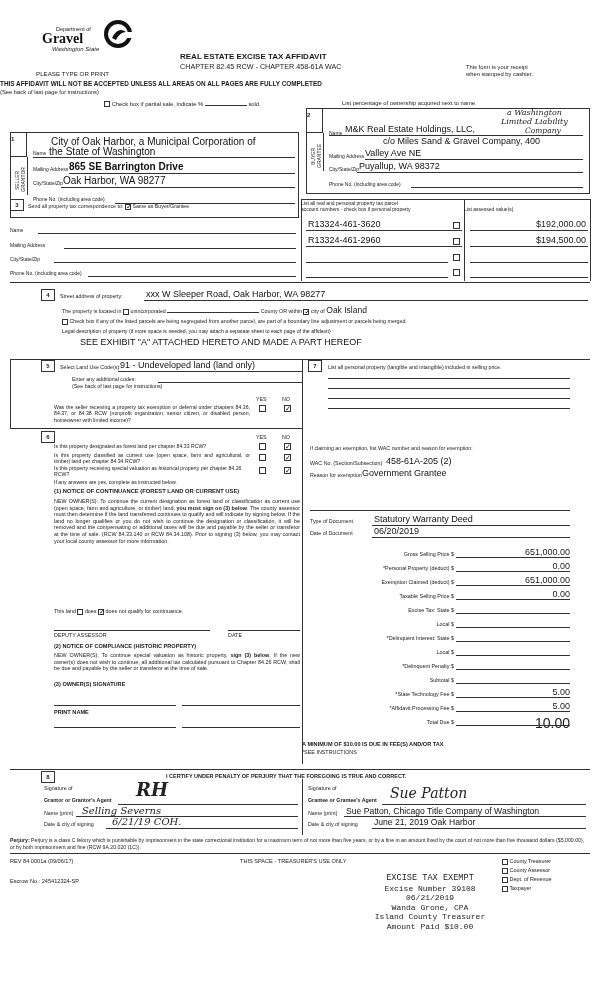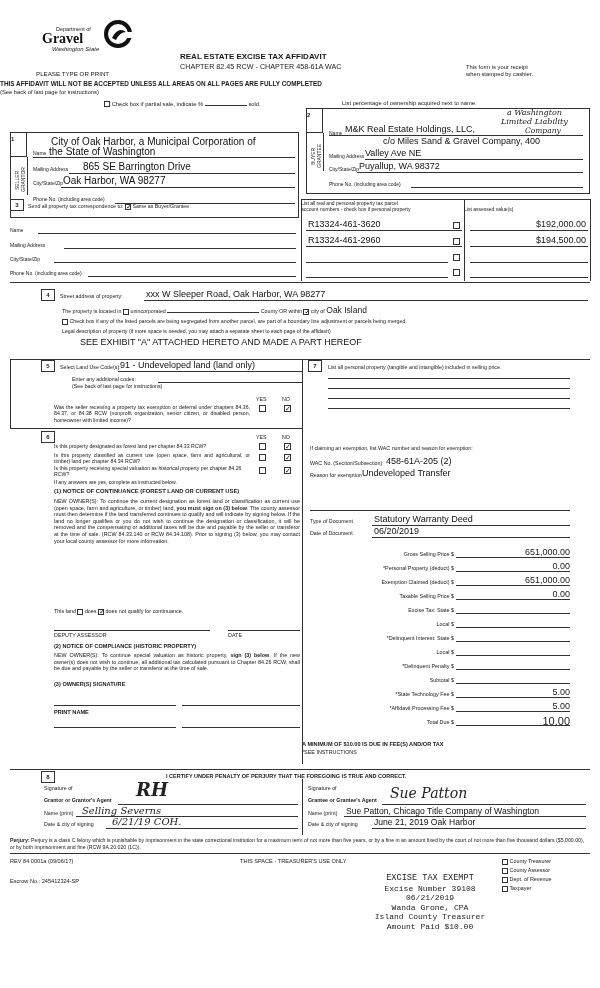--- a/index.html
+++ b/index.html
@@ -68,21 +68,21 @@
   <div class="vline" style="left:16px;top:24px;height:38px;"></div>
   <div class="vtext" style="left:3px;top:34px;height:26px;width:12px;">
     <span>SELLER</span><br>
     <span>GRANTOR</span>
   </div>
   <div class="abs fill" style="left:40px;top:3px;">City of Oak Harbor, a Municipal Corporation of</div>
   <span class="abs tiny" style="left:22px;top:17px;">Name</span>
   <div class="abs fill" style="left:38px;top:13px;">the State of Washington</div>
   <div class="hline" style="left:22px;top:24px;width:262px;"></div>
   <span class="abs tiny" style="left:22px;top:33px;">Mailing Address</span>
-  <div class="abs fill" style="left:72px;top:28px;">865 SE Barrington Drive</div>
+  <div class="abs fill" style="left:58px;top:28px;font-weight:bold;">865 SE Barrington Drive</div>
   <div class="hline" style="left:58px;top:40px;width:226px;"></div>
   <span class="abs tiny" style="left:22px;top:47px;">City/State/Zip</span>
   <div class="abs fill" style="left:52px;top:42px;">Oak Harbor, WA 98277</div>
   <div class="hline" style="left:50px;top:54px;width:234px;"></div>
   <span class="abs tiny" style="left:22px;top:63px;">Phone No. (including area code)</span>
   <div class="hline" style="left:104px;top:70px;width:180px;"></div>
 </div>
 
 <div class="box" style="left:306px;top:108px;width:284px;height:86px;">
   <div class="abs" style="left:0;top:0;width:16px;height:24px;border-right:1px solid #333;border-bottom:1px solid #333;">
@@ -264,21 +264,21 @@
   <span class="abs" style="left:26px;top:5px;font-size:5.3px;white-space:nowrap;">List all personal property (tangible and intangible) included in selling price.</span>
   <div class="hline" style="left:26px;top:19px;width:242px;"></div>
   <div class="hline" style="left:26px;top:29px;width:242px;"></div>
   <div class="hline" style="left:26px;top:39px;width:242px;"></div>
   <div class="hline" style="left:26px;top:49px;width:242px;"></div>
 
   <span class="abs" style="left:8px;top:86px;font-size:5.3px;white-space:nowrap;">If claiming an exemption, list WAC number and reason for exemption:</span>
   <span class="abs" style="left:8px;top:101px;font-size:5.3px;">WAC No. (Section/Subsection)</span>
   <div class="abs fillsm" style="left:84px;top:97px;">458-61A-205 (2)</div>
   <span class="abs" style="left:8px;top:113px;font-size:5.3px;">Reason for exemption</span>
-  <div class="abs fillsm" style="left:60px;top:109px;">Undeveloped Transfer</div>
+  <div class="abs fillsm" style="left:60px;top:109px;">Government Grantee</div>
 
   <div class="hline" style="left:8px;top:151px;width:260px;"></div>
   <span class="abs" style="left:8px;top:159px;font-size:5.3px;">Type of Document</span>
   <div class="abs fillsm" style="left:72px;top:155px;">Statutory Warranty Deed</div>
   <div class="hline" style="left:70px;top:166px;width:198px;"></div>
   <span class="abs" style="left:8px;top:171px;font-size:5.3px;">Date of Document</span>
   <div class="abs fillsm" style="left:72px;top:167px;">06/20/2019</div>
   <div class="hline" style="left:70px;top:178px;width:198px;"></div>
 
   <div id="amounts">
@@ -337,21 +337,21 @@
         <div class="abs right" style="left: 154px; width: 114px; top: 0px; font-size: 9px;">5.00</div>
         <div class="hline" style="left: 154px; top: 10px; width: 114px;"></div>
       </div>
       <div class="abs" style="left: 0px; top: 342px; width: 288px; height: 12px;">
         <span class="abs right" style="left: 0px; width: 152px; top: 4px; font-size: 5.4px;">*Affidavit Processing Fee $</span>
         <div class="abs right" style="left: 154px; width: 114px; top: 0px; font-size: 9px;">5.00</div>
         <div class="hline" style="left: 154px; top: 10px; width: 114px;"></div>
       </div>
       <div class="abs" style="left: 0px; top: 356px; width: 288px; height: 12px;">
         <span class="abs right" style="left: 0px; width: 152px; top: 4px; font-size: 5.4px;">Total Due $</span>
-        <div class="abs right" style="left: 154px; width: 114px; top: 0px; font-size: 11px;">10.00</div>
+        <div class="abs right" style="left: 154px; width: 114px; top: 0px; font-size: 14px;">10.00</div>
         <div class="hline" style="left: 154px; top: 10px; width: 114px;"></div>
       </div>
     </div>
 
   <div class="abs center bold" style="left:0;top:382px;width:288px;font-size:5.6px;">A MINIMUM OF $10.00 IS DUE IN FEE(S) AND/OR TAX</div>
   <div class="abs center" style="left:0;top:390px;width:288px;font-size:5.4px;">*SEE INSTRUCTIONS</div>
 </div>
 
 <div class="hline" style="left:10px;top:769px;width:580px;"></div>
 <div class="abs" style="left:10px;top:769px;width:580px;height:66px;">

